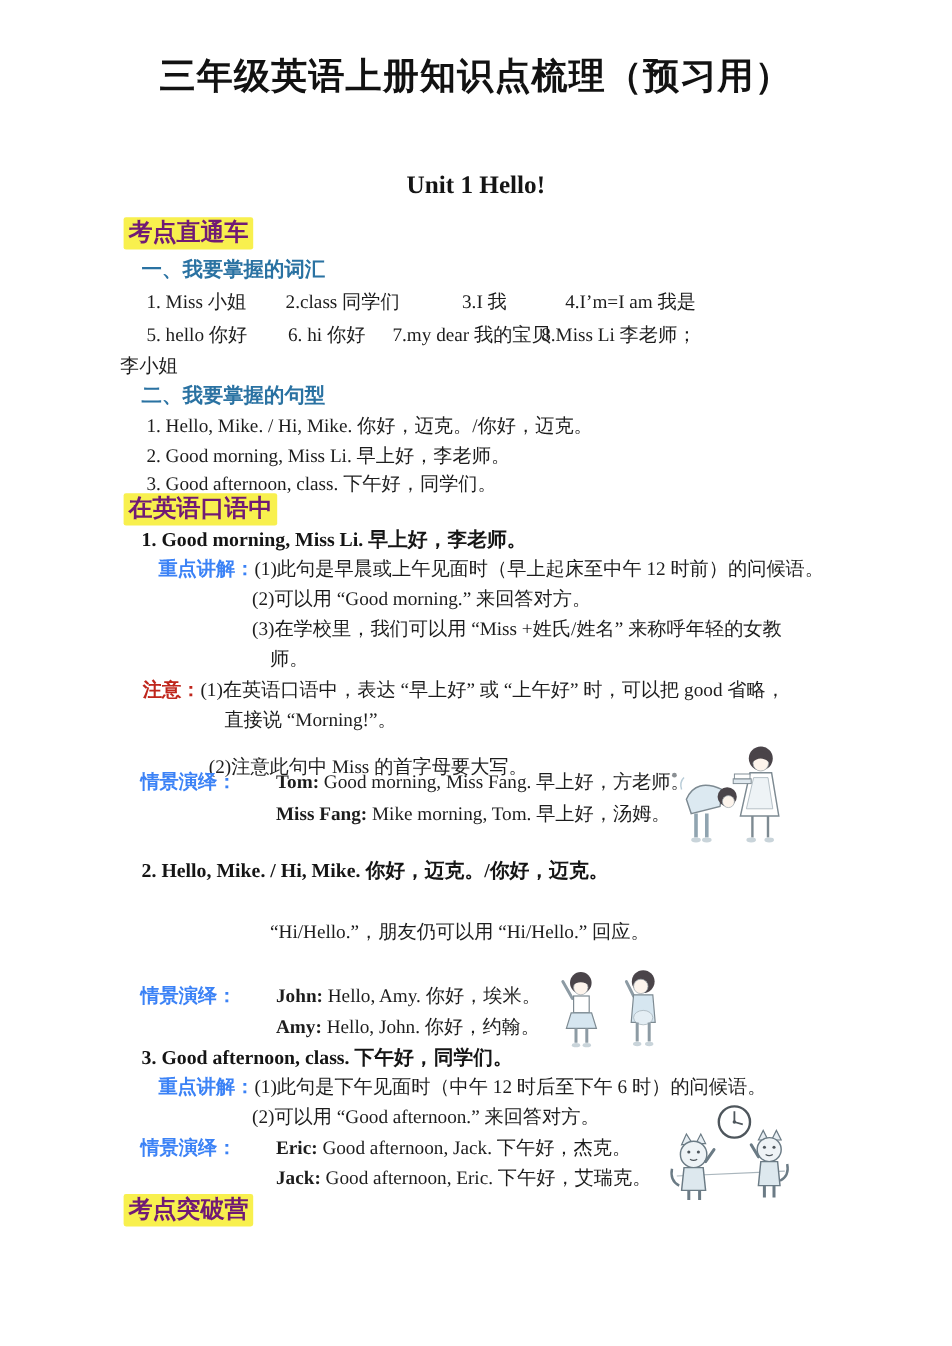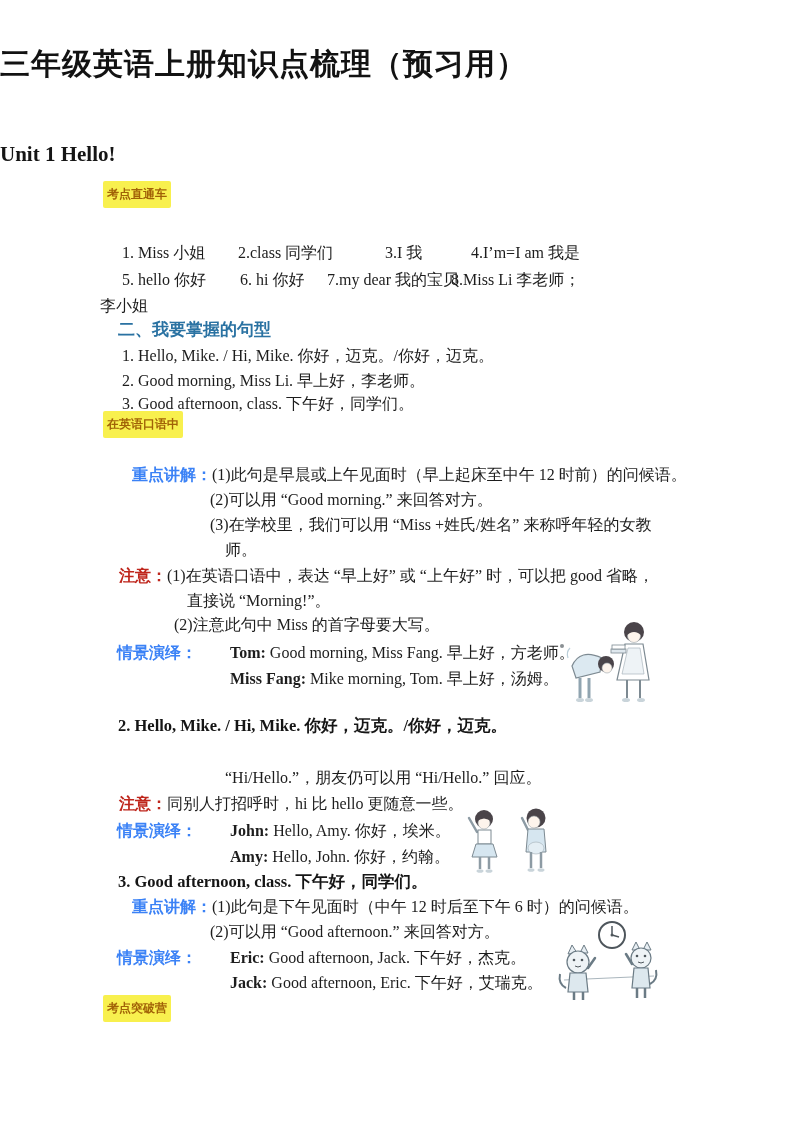--- a/index.html
+++ b/index.html
@@ -1,23 +1,23 @@
 <!DOCTYPE html>
 <html><head>
 <meta charset="utf-8">
 <style>
   html,body{margin:0;padding:0;background:#fff;}
   .page{position:relative;width:793px;height:1122px;background:#ffffff;overflow:hidden;
         font-family:"Liberation Serif",serif;color:#1d1d1d;font-size:16px;}
   .ln{position:absolute;white-space:nowrap;line-height:24px;}
-  .center{left:0;width:793px;text-align:left;}
+  .center{left:0;width:793px;text-align:center;}
   .doc-title{font-family:"Liberation Sans",sans-serif;font-weight:bold;font-size:30px;color:#121212;letter-spacing:1px;}
   .unit-title{font-weight:bold;font-size:21px;color:#151515;}
-  .badge{display:inline-block;font-family:"Liberation Sans",sans-serif;font-weight:bold;font-size:12px;
-         color:#a16207;background:#f8f04e;padding:1px 4px 2px 4px;border-radius:2px;}
+  .badge{display:inline-block;font-family:"Liberation Sans",sans-serif;font-weight:bold;font-size:20px;
+         color:#701a75;background:#f8f04e;padding:1px 4px 2px 4px;border-radius:2px;}
   .h-blue{font-family:"Liberation Sans",sans-serif;font-weight:bold;font-size:17px;color:#2a72a2;}
   .bold-head{font-weight:bold;font-size:16.5px;color:#151515;}
   .lbl{font-family:"Liberation Sans",sans-serif;font-weight:bold;color:#3b82f6;}
   .lbl-red{font-family:"Liberation Sans",sans-serif;font-weight:bold;color:#bf261c;}
   .u{text-underline-offset:4px;}
   .spk{font-weight:bold;}
   .illus{position:absolute;}
   .illus svg{display:block;}
 </style>
 </head>
@@ -25,20 +25,21 @@
 
 <div class="page">
 
   <div class="ln center doc-title" style="top:52px">三年级英语上册知识点梳理（预习用）</div>
   <div class="ln center unit-title" style="top:142px">Unit 1 Hello!</div>
 
   <div class="ln" style="top:181px;left:103px">
     <span class="badge">考点直通车</span>
   </div>
 
+  <div class="ln h-blue" style="top:213px;left:118px">一、我要掌握的词汇</div>
   <div>
     <span class="ln" style="top:241px;left:122px">1. Miss 小姐</span>
     <span class="ln" style="top:241px;left:238px">2.class 同学们</span>
     <span class="ln" style="top:241px;left:385px">3.I 我</span>
     <span class="ln" style="top:241px;left:471px">4.I’m=I am 我是</span>
   </div>
   <div>
     <span class="ln" style="top:268px;left:122px">5. hello 你好</span>
     <span class="ln" style="top:268px;left:240px">6. hi 你好</span>
     <span class="ln" style="top:268px;left:327px">7.my dear 我的宝贝</span>
@@ -48,35 +49,36 @@
 
   <div class="ln h-blue" style="top:318px;left:118px">二、我要掌握的句型</div>
   <div class="ln" style="top:344px;left:122px">1. Hello, Mike. / Hi, Mike.  你好，迈克。/你好，迈克。</div>
   <div class="ln" style="top:369px;left:122px">2. Good morning, Miss Li.  早上好，李老师。</div>
   <div class="ln" style="top:392px;left:122px">3. Good afternoon, class.  下午好，同学们。</div>
 
   <div class="ln" style="top:411px;left:103px">
     <span class="badge">在英语口语中</span>
   </div>
 
+  <div class="ln bold-head" style="top:438px;left:118px">1. Good morning, Miss Li.  早上好，李老师。</div>
   <div class="ln" style="top:463px;left:132px">
     <span class="lbl">重点讲解：</span><span>(1)此句是早晨或上午见面时（</span><span class="u">早上起床至中午 12 时前</span><span>）的问候语。</span>
   </div>
   <div class="ln" style="top:488px;left:210px">(2)可以用 “Good morning.” 来回答对方。</div>
   <div class="ln" style="top:513px;left:210px">
     <span>(3)在学校里，我们可以用 “Miss +姓氏/姓名” 来称呼</span><span class="u">年轻的女教</span>
   </div>
   <div class="ln" style="top:538px;left:225px">
     <span class="u">师</span><span>。</span>
   </div>
   <div class="ln" style="top:564px;left:119px">
     <span class="lbl-red">注意：</span><span>(1)在英语口语中，表达 “早上好” 或 “上午好” 时，可以把 good 省略，</span>
   </div>
   <div class="ln" style="top:589px;left:187px">直接说 “Morning!”。</div>
-  <div class="ln" style="top:613px;left:174px">
+  <div class="ln" style="top:628px;left:174px">
     <span>(2)注意此句中 Miss 的</span><span class="u">首字母要大写</span><span>。</span>
   </div>
   <div class="ln lbl" style="top:641px;left:117px">情景演绎：</div>
   <div class="ln" style="top:641px;left:230px">
     <span class="spk">Tom:</span><span> Good morning, Miss Fang.  早上好，方老师。</span>
   </div>
   <div class="ln" style="top:667px;left:230px">
     <span class="spk">Miss Fang:</span><span> Mike morning, Tom.  早上好，汤姆。</span>
   </div>
 
@@ -102,23 +104,20 @@
       <line x1="33" y1="62" x2="33" y2="82" stroke="#90a4b0" stroke-width="3"></line>
       <ellipse cx="24" cy="84" rx="4" ry="2" fill="#c9d4da"></ellipse>
       <ellipse cx="33" cy="84" rx="4" ry="2" fill="#c9d4da"></ellipse>
       <path d="M12,42 Q10,36 14,32" fill="none" stroke="#b9cdd8" stroke-width="1.2"></path>
       <circle cx="6" cy="30" r="2" fill="#8a8f93"></circle>
     </svg>
   </div>
 
   <div class="ln bold-head" style="top:714px;left:118px">2. Hello, Mike. / Hi, Mike.  你好，迈克。/你好，迈克。</div>
   <div class="ln" style="top:766px;left:225px">“Hi/Hello.”，朋友仍可以用 “Hi/Hello.” 回应。</div>
-  <div class="ln" style="top:792px;left:119px">
-    <span class="lbl-red">注意：</span><span>同别人打招呼时，hi 比 hello 更随意一些。</span>
-  </div>
   <div class="ln lbl" style="top:819px;left:117px">情景演绎：</div>
   <div class="ln" style="top:819px;left:230px">
     <span class="spk">John:</span><span> Hello, Amy.  你好，埃米。</span>
   </div>
   <div class="ln" style="top:845px;left:230px">
     <span class="spk">Amy:</span><span> Hello, John.  你好，约翰。</span>
   </div>
 
   <div class="illus" style="left:456px;top:806px">
     <svg width="108" height="72" viewBox="0 0 108 72">

